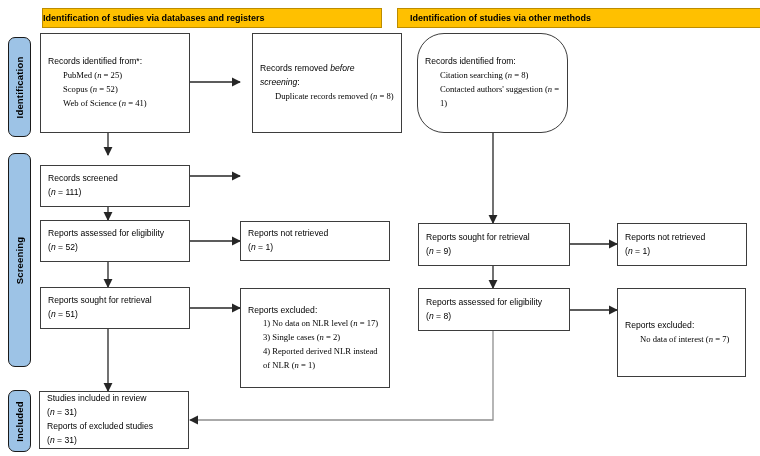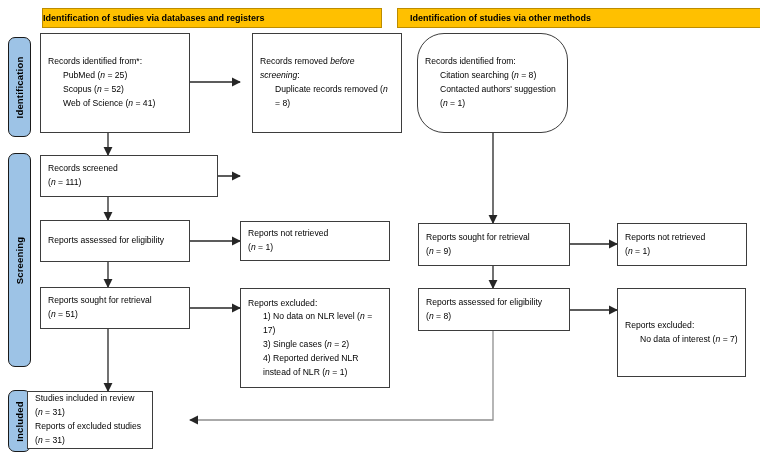--- a/index.html
+++ b/index.html
@@ -29,21 +29,21 @@
   }
   .box{
     position:absolute;background:#fff;
     border:1.5px solid var(--box_border,#3D3D3D);
     display:flex;align-items:center;
     box-sizing:border-box;
     font-size:8.6px;line-height:13.8px;
   }
   .lines{width:100%;padding:0 7px;}
   .ln{white-space:normal;}
-  .ln.ind{padding-left:15px;}
+  .ln.ind{padding-left:15px;font-family:Liberation Serif, serif;}
   svg.connectors{position:absolute;left:0;top:0;pointer-events:none;}
   svg.connectors path.conn{stroke:var(--connector,#262626);stroke-width:1.3;fill:none;}
   svg.connectors path.conn.gray{stroke:var(--connector_light,#8F8F8F);}
   marker path{fill:var(--connector,#111);}
 </style>
 </head>
 <body>
 
 <div id="canvas">
 
@@ -94,31 +94,32 @@
     </div>
   </div>
 
   <div class="box" style="left:252px;top:33px;width:150px;height:100px;">
     <div class="lines">
       <div class="ln">Records removed <i>before screening</i>:</div>
       <div class="ln ind">Duplicate records removed (<i>n</i> = 8)</div>
     </div>
   </div>
 
-  <div class="box" style="left:40px;top:155px;width:178px;height:42px;">
+  <div class="box" style="left:40px;top:165px;width:150px;height:42px;">
     <div class="lines">
       <div class="ln">Records screened</div>
       <div class="ln">(<i>n</i> = 111)</div>
     </div>
   </div>
 
 
   <div class="box" style="left:40px;top:220px;width:150px;height:42px;">
     <div class="lines">
       <div class="ln">Reports assessed for eligibility</div>
+      <div class="ln">(<i>n</i> = 52)</div>
     </div>
   </div>
 
   <div class="box" style="left:240px;top:221px;width:150px;height:40px;">
     <div class="lines">
       <div class="ln">Reports not retrieved</div>
       <div class="ln">(<i>n</i> = 1)</div>
     </div>
   </div>
 
@@ -131,21 +132,21 @@
 
   <div class="box" style="left:240px;top:288px;width:150px;height:100px;">
     <div class="lines">
       <div class="ln">Reports excluded:</div>
       <div class="ln ind">1) No data on NLR level (<i>n</i> = 17)</div>
       <div class="ln ind">3) Single cases (<i>n</i> = 2)</div>
       <div class="ln ind">4) Reported derived NLR instead of NLR (<i>n</i> = 1)</div>
     </div>
   </div>
 
-  <div class="box" style="left:27px;top:391px;width:126px;height:58px;">
+  <div class="box" style="left:39px;top:391px;width:150px;height:58px;">
     <div class="lines">
       <div class="ln">Studies included in review</div>
       <div class="ln">(<i>n</i> = 31)</div>
       <div class="ln">Reports of excluded studies</div>
       <div class="ln">(<i>n</i> = 31)</div>
     </div>
   </div>
 
   <div class="box" style="left:417px;top:33px;width:151px;height:100px;border-radius:27px;">
     <div class="lines">

